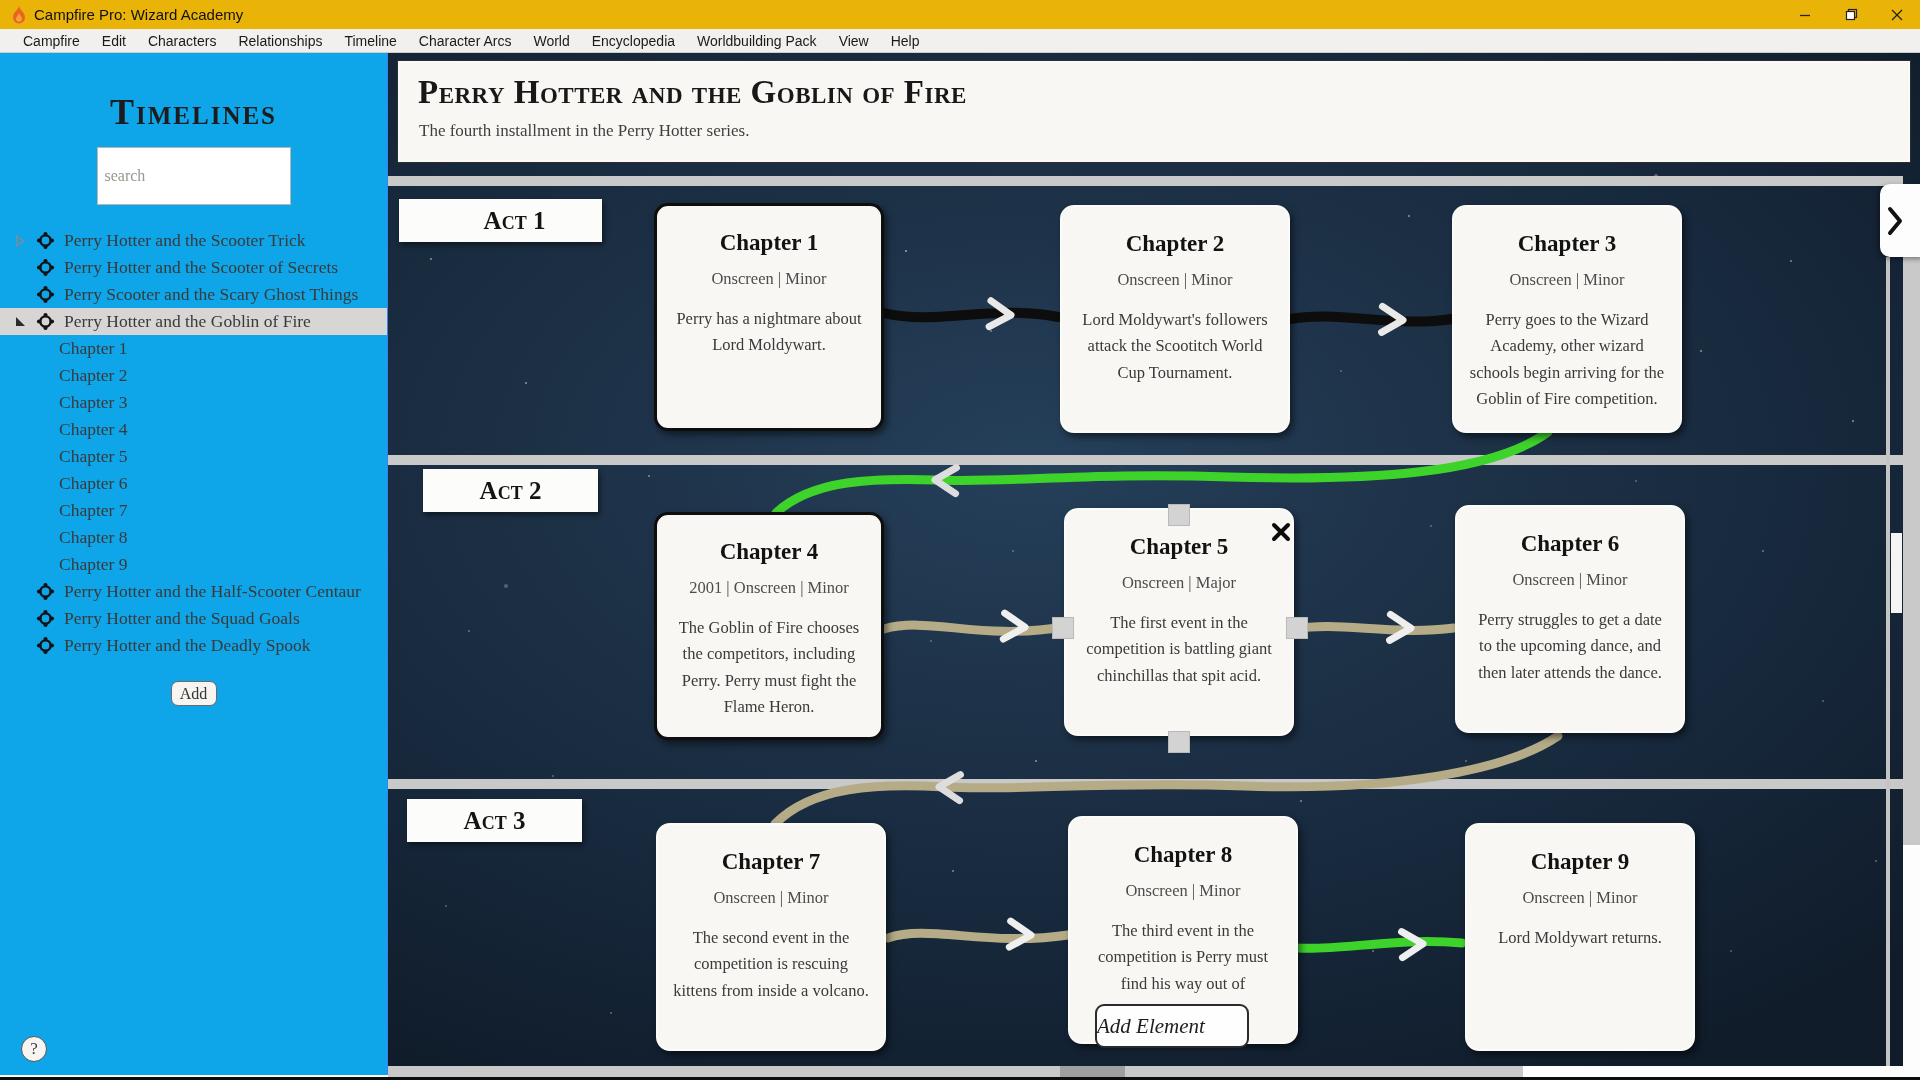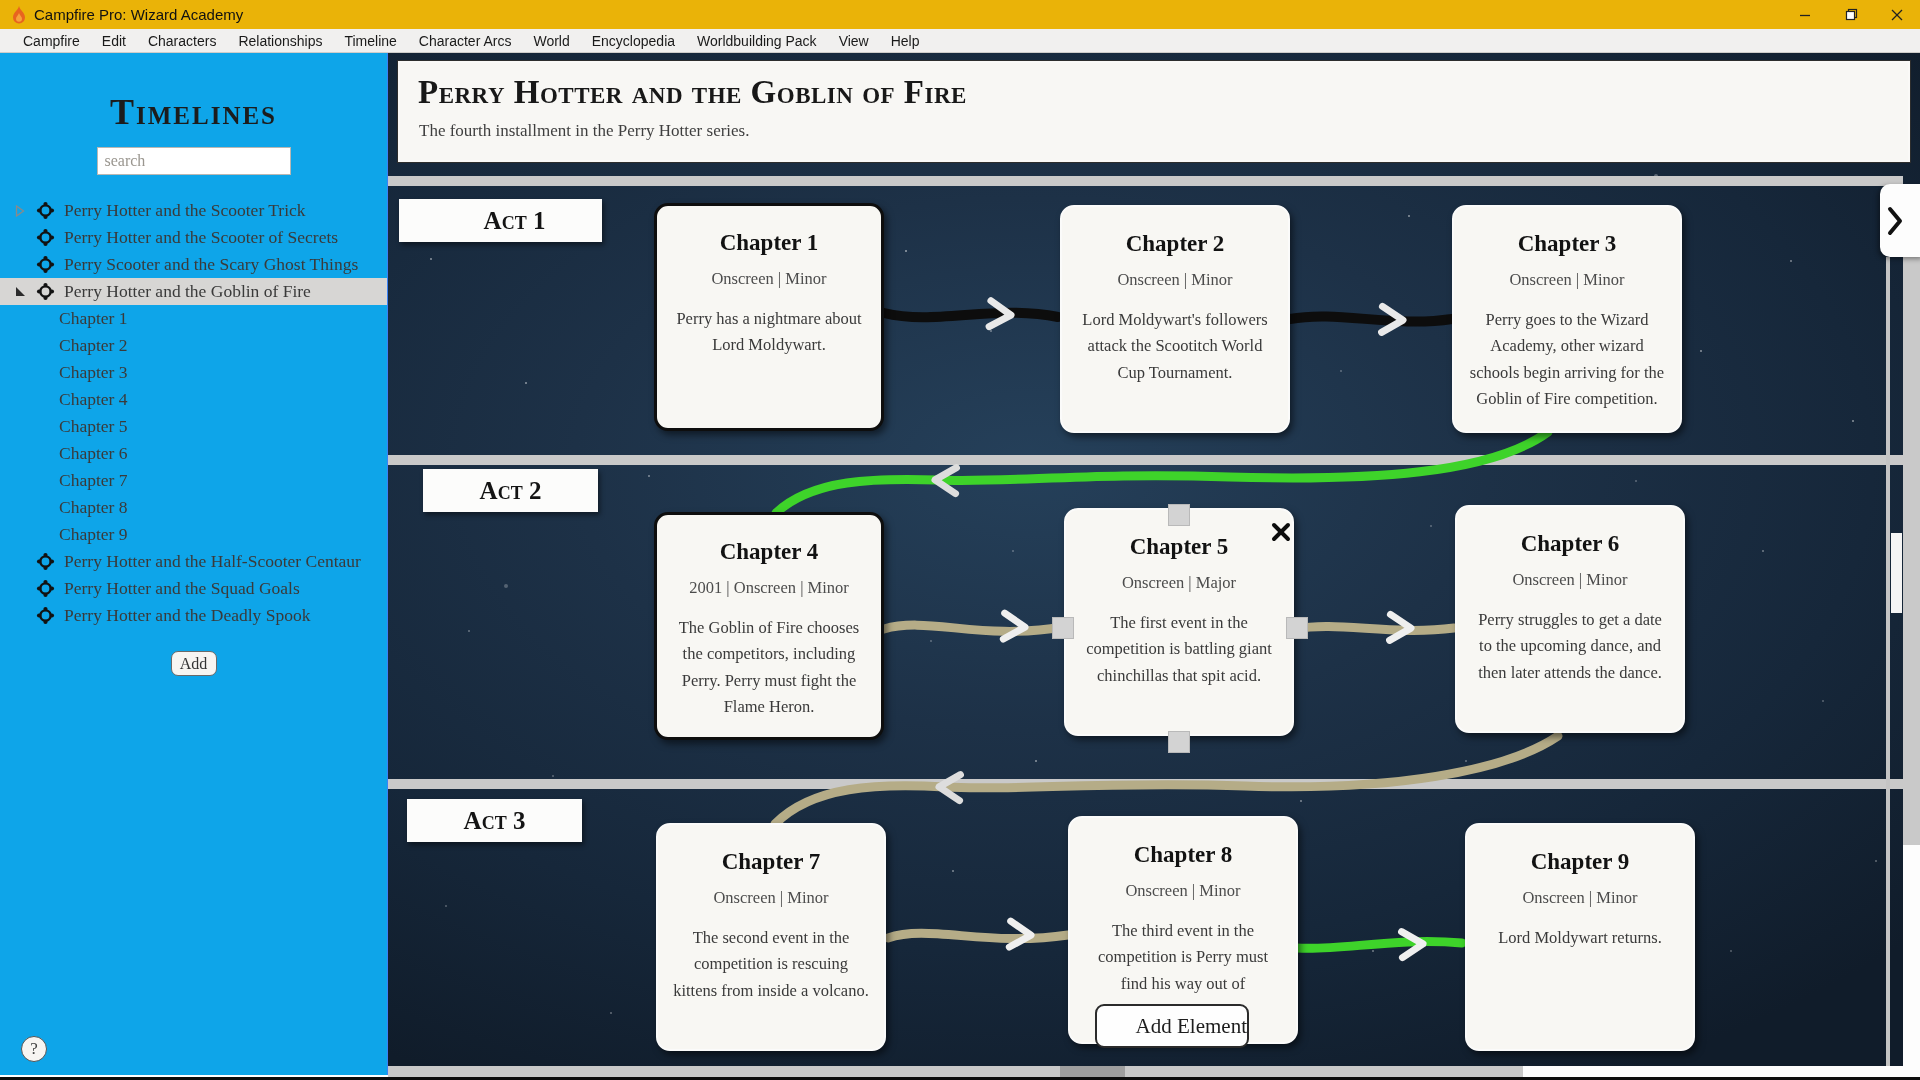--- a/index.html
+++ b/index.html
@@ -15,21 +15,21 @@
 
   
   .menubar{left:0;top:29px;width:1920px;height:24px;background:#f1f0ef;border-bottom:1px solid #cfcdca;
            display:flex;align-items:center;font-family:"Liberation Sans",sans-serif;font-size:14px;color:#1a1a1a;padding-left:12px;box-sizing:border-box;}
   .menu-item{padding:2px 11px;cursor:default;}
 
   
   .sidebar{left:0;top:53px;width:388px;height:1022px;background:#0ea5e9;border-right:1px solid #3b82f6;box-sizing:border-box;}
   .sb-title{margin-top:38px;text-align:center;font-variant:small-caps;font-weight:700;font-size:36px;letter-spacing:2px;color:#1c1c1c;}
   .sb-search{display:block;margin:14px auto 0;width:178px;height:24px;border:1px solid #b9b7b3;background:#fff;
-             font-family:"Liberation Serif",serif;font-size:16px;color:#333;padding:1px 7px;}
+             font-family:"Liberation Serif",serif;font-size:16px;color:#333;padding:16px 7px;}
   .sb-search::placeholder{color:#9a968f;}
   .tree{margin-top:22px;font-size:17.5px;color:#3a3a3a;}
   .trow{height:27px;display:flex;align-items:center;}
   .trow .tw{width:20px;margin-left:10px;display:flex;justify-content:center;}
   .trow .ticon{width:20px;margin-left:6px;margin-right:8px;display:flex;}
   .trow.chapter .tlabel{margin-left:59px;}
   .trow.sel{background:#d7d6d4;}
   .add-btn{display:block;margin:22px auto 0;width:46px;height:25px;border:1px solid #6a6a6a;border-radius:7px;background:#f7f5f2;
            font-family:"Liberation Serif",serif;font-size:16px;color:#333;}
   .help-circ{left:21px;top:1036px;width:26px;height:26px;border:1.5px solid #555;border-radius:50%;
@@ -55,22 +55,22 @@
   .card{width:230px;height:228px;background:#f8f7f3;border-radius:14px;border:2px solid #fbfbfa;box-sizing:border-box;
         box-shadow:3px 4px 7px rgba(0,0,0,.5);z-index:4;}
   .card.dark{border:3px solid #0e0e0e;}
   .ctitle{margin-top:24px;text-align:center;font-weight:700;font-size:23px;color:#121212;}
   .cmeta{margin-top:13px;text-align:center;font-size:16.5px;color:#4c4c4c;}
   .cdesc{margin-top:17px;padding:0 15px;text-align:center;font-size:16.5px;line-height:1.6;color:#3a3a3a;}
 
   .handle{width:22px;height:22px;background:#d3d3d3;border:1px solid #b9b9b9;box-sizing:border-box;z-index:5;}
 
   .add-element{left:1095px;top:1004px;width:154px;height:44px;background:#fefefe;border:2px solid #2b2b2b;border-radius:9px;
-               display:flex;align-items:center;justify-content:flex-end;font-size:21px;color:#1d1d1d;z-index:6;box-sizing:border-box;
-               font-family:"Liberation Serif",serif;}
+               display:flex;align-items:center;justify-content:flex-start;font-size:21px;color:#1d1d1d;z-index:6;box-sizing:border-box;
+               font-family:"Liberation Serif",serif;font-style:italic;}
 
   
   .collapse-btn{left:1880px;top:184px;width:44px;height:73px;background:#fdfdfd;border-radius:10px 0 0 10px;
                 box-shadow:-2px 2px 5px rgba(0,0,0,.4);display:flex;align-items:center;justify-content:center;z-index:7;}
   .vtrack-outer{left:1903px;top:257px;width:17px;height:588px;background:#c9c9c9;z-index:6;}
   .vtrack-outer2{left:1903px;top:845px;width:17px;height:221px;background:#fdfdfd;z-index:6;}
   .vline{left:1886px;top:257px;width:4px;height:809px;background:#c4c4c4;z-index:6;}
   .vthumb{left:1891px;top:533px;width:11px;height:80px;background:#f5f5f5;z-index:6;}
   .htrack{left:388px;top:1066px;width:1135px;height:11px;background:#c9c9c9;z-index:6;}
   .hthumb{left:1060px;top:1066px;width:65px;height:11px;background:#9f9f9f;z-index:7;}

